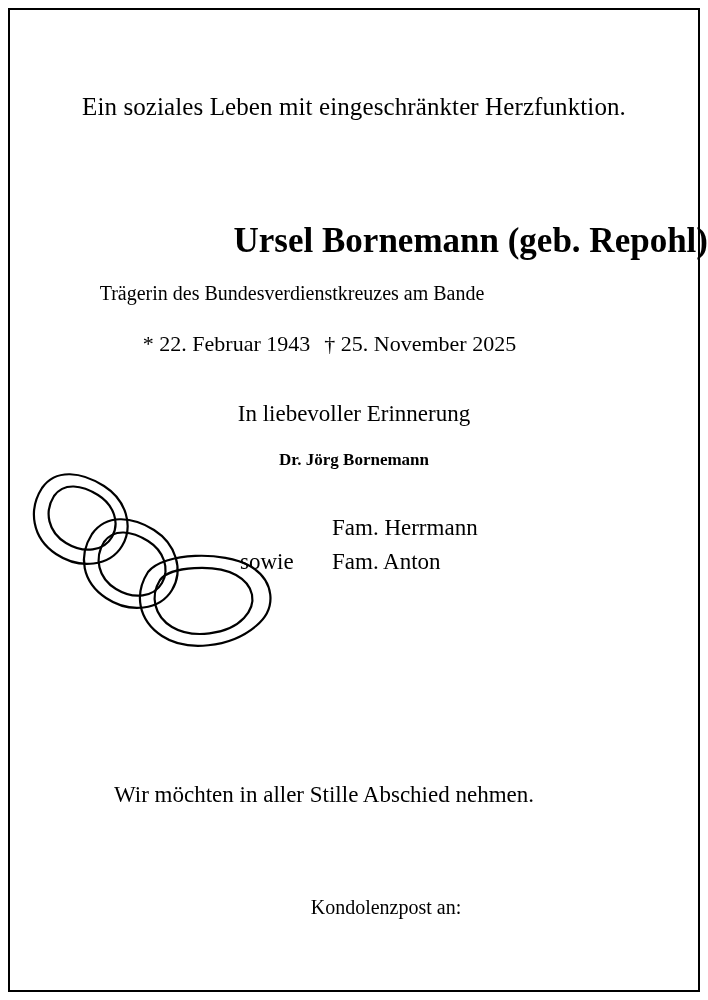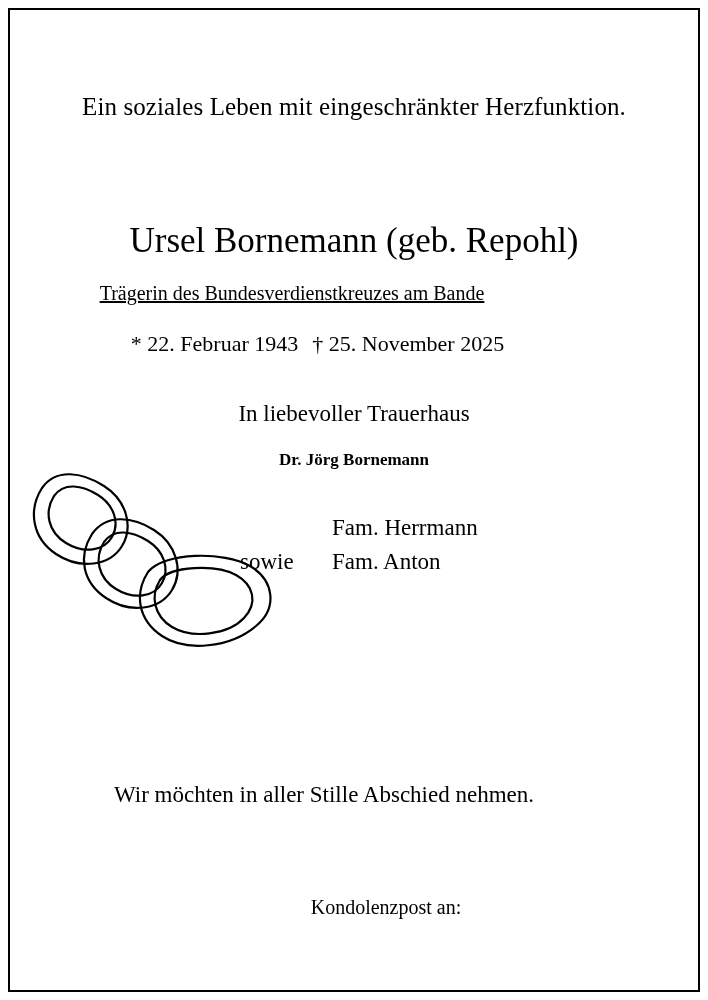--- a/index.html
+++ b/index.html
@@ -46,41 +46,40 @@
     font-size: 25px;
     line-height: 1.2;
     letter-spacing: 0.1px;
   }
 
   .name {
     position: absolute;
     top: 222px;
     left: 0;
     width: 708px;
-    text-align: center;
+    text-align: right;
     font-size: 35px;
-    font-weight: normal;
+    font-weight: bold;
     line-height: 1.1;
   }
 
   .honorific {
     position: absolute;
     top: 281px;
     left: 0;
     width: 584px;
     text-align: center;
     font-size: 20px;
     line-height: 1.2;
-    text-decoration: underline;
   }
 
   .dates {
     position: absolute;
     top: 331px;
-    left: 0;
+    left: 12px;
     width: 635px;
     text-align: center;
     font-size: 22px;
     line-height: 1.2;
   }
   .dates .sep {
     display: inline-block;
     width: 14px;
   }
 
@@ -166,21 +165,21 @@
     <div class="headline">Ein soziales Leben mit eingeschränkter Herzfunktion.</div>
 
     <div class="name">Ursel Bornemann (geb. Repohl)</div>
 
     <div class="honorific">Trägerin des Bundesverdienstkreuzes am Bande</div>
 
     <div class="dates">
       <span>* 22. Februar 1943</span><span class="sep"></span><span>† 25. November 2025</span>
     </div>
 
-    <div class="memory-line">In liebevoller Trauerhaus</div>
+    <div class="memory-line">In liebevoller Erinnerung</div>
 
     <div class="mourner-main">Dr. Jörg Bornemann</div>
 
     <div class="families">
       <span class="row"><span class="sowie"></span><span>Fam. Herrmann</span></span>
       <span class="row"><span class="sowie">sowie</span><span>Fam. Anton</span></span>
     </div>
 
     <svg class="chain-art" viewBox="0 0 268 225">
       <g fill="none" stroke="#000000" stroke-width="2.2">

